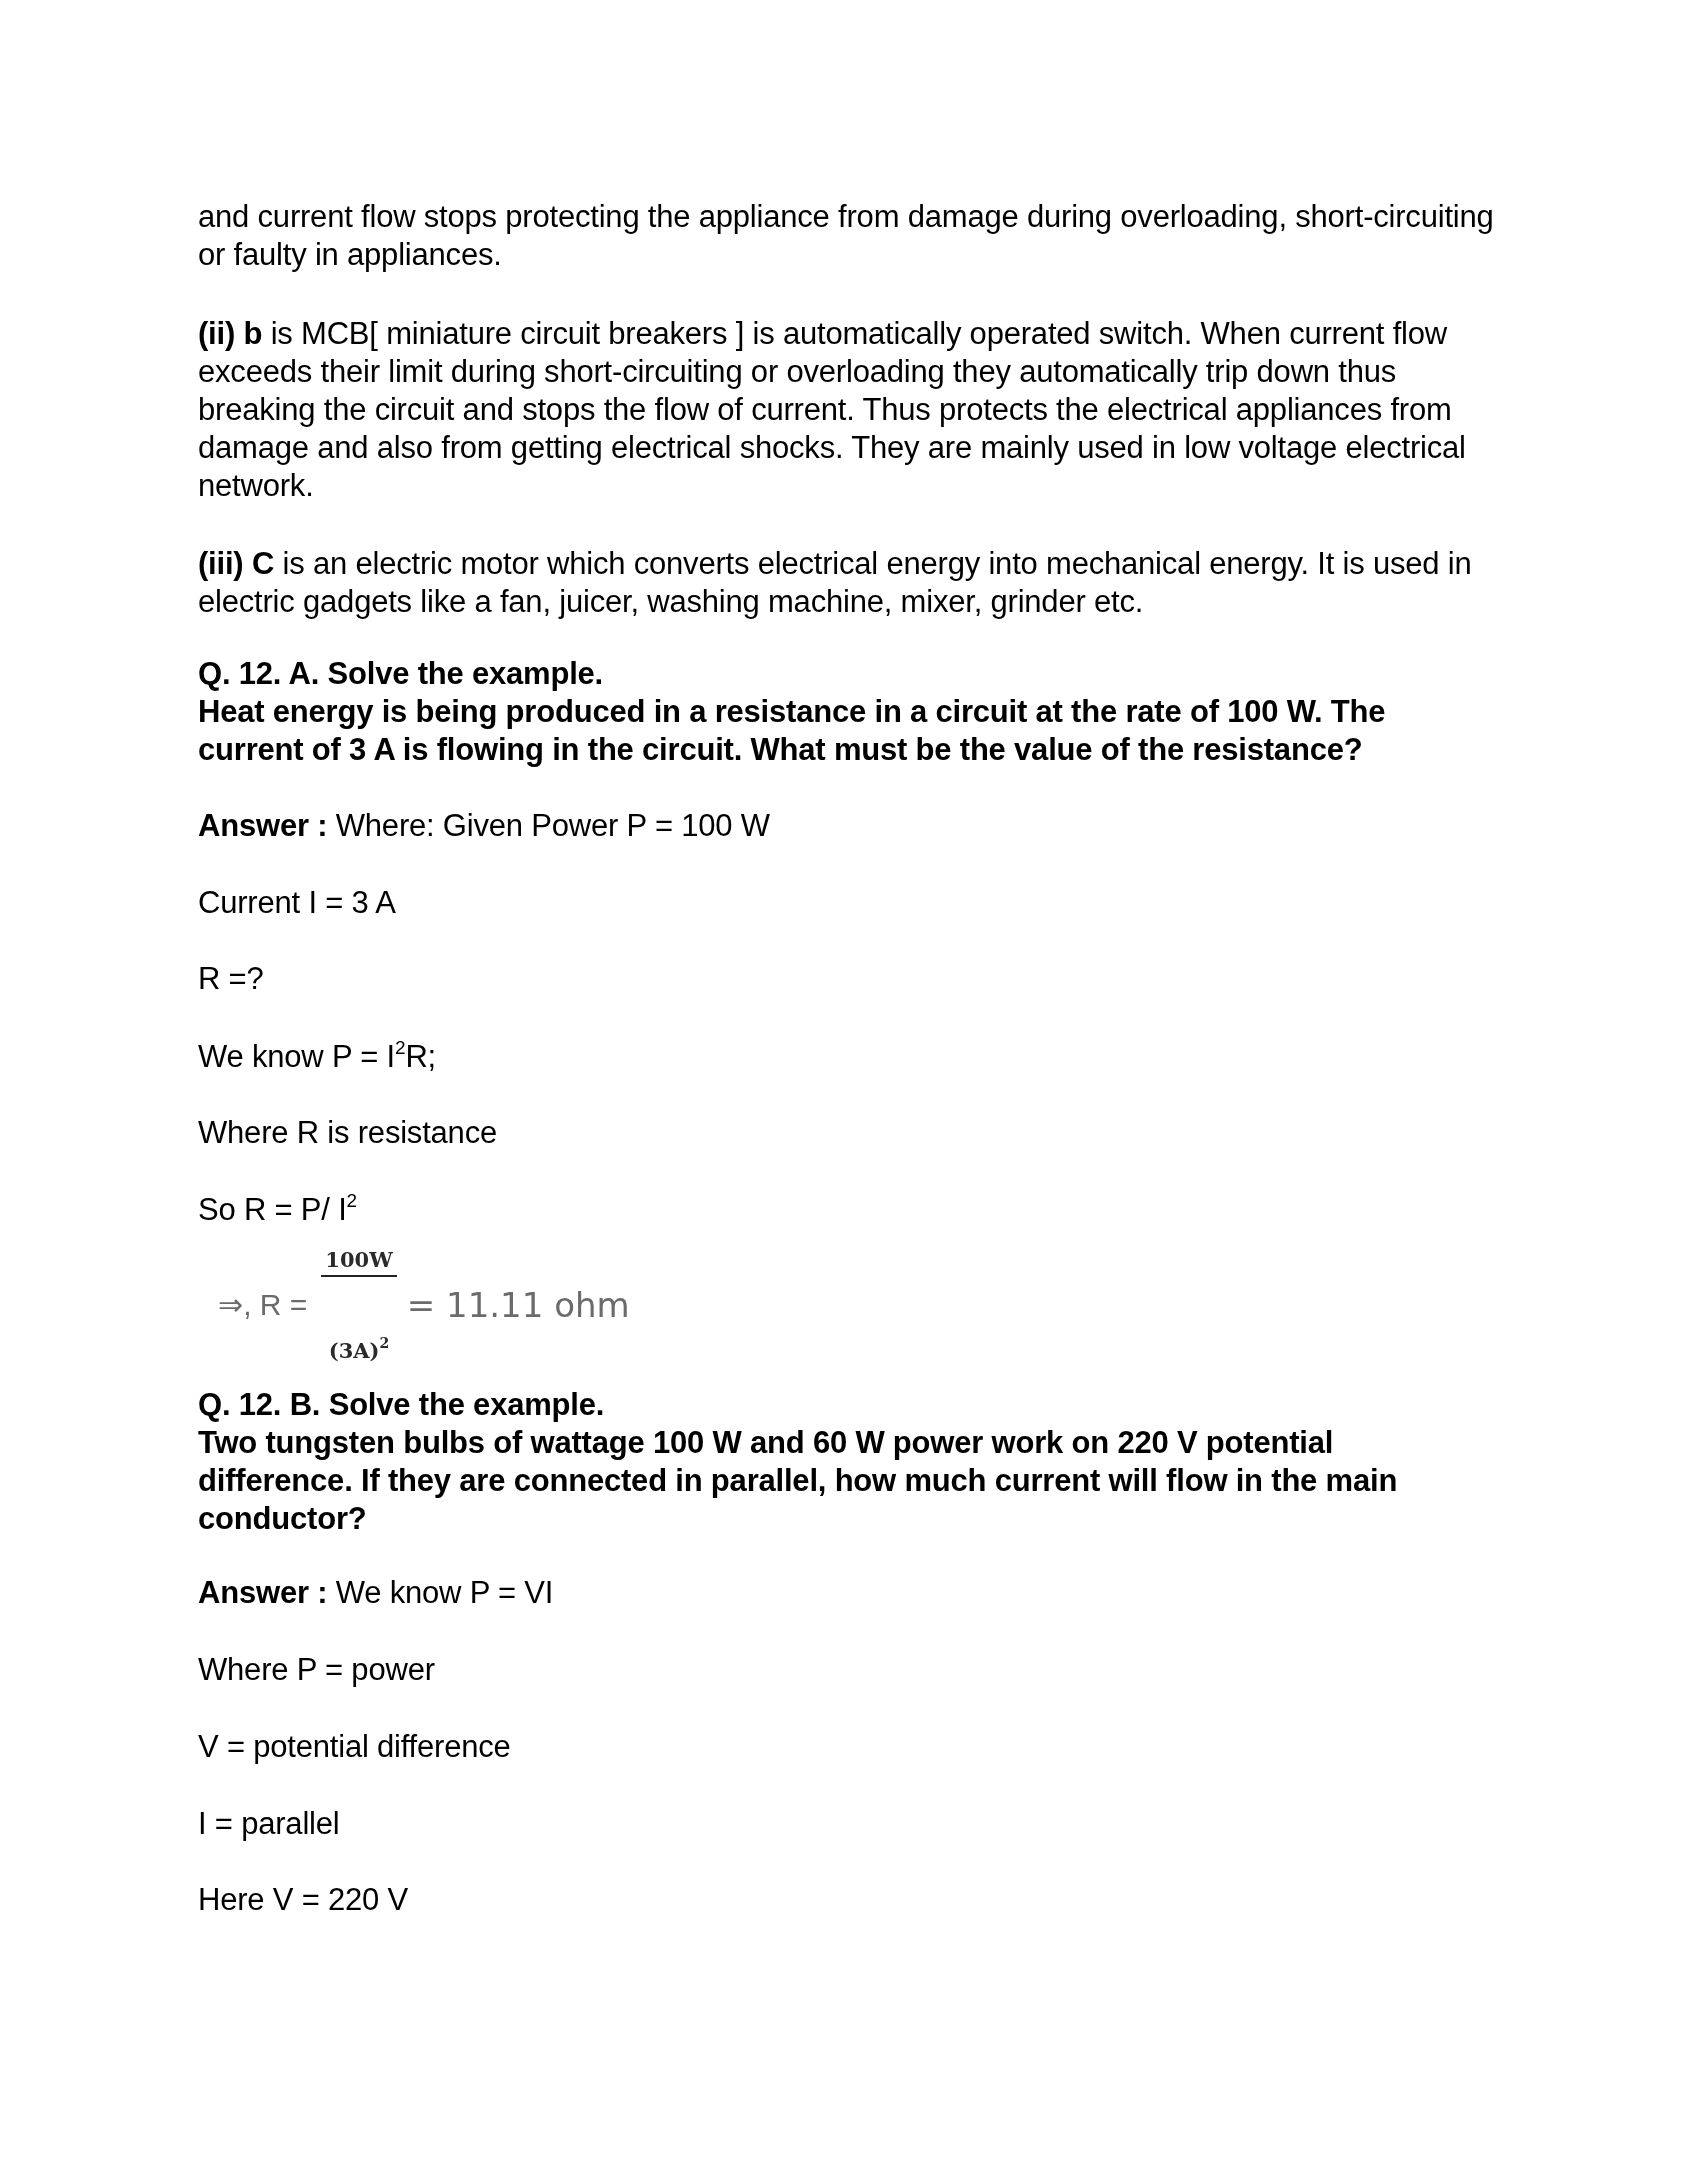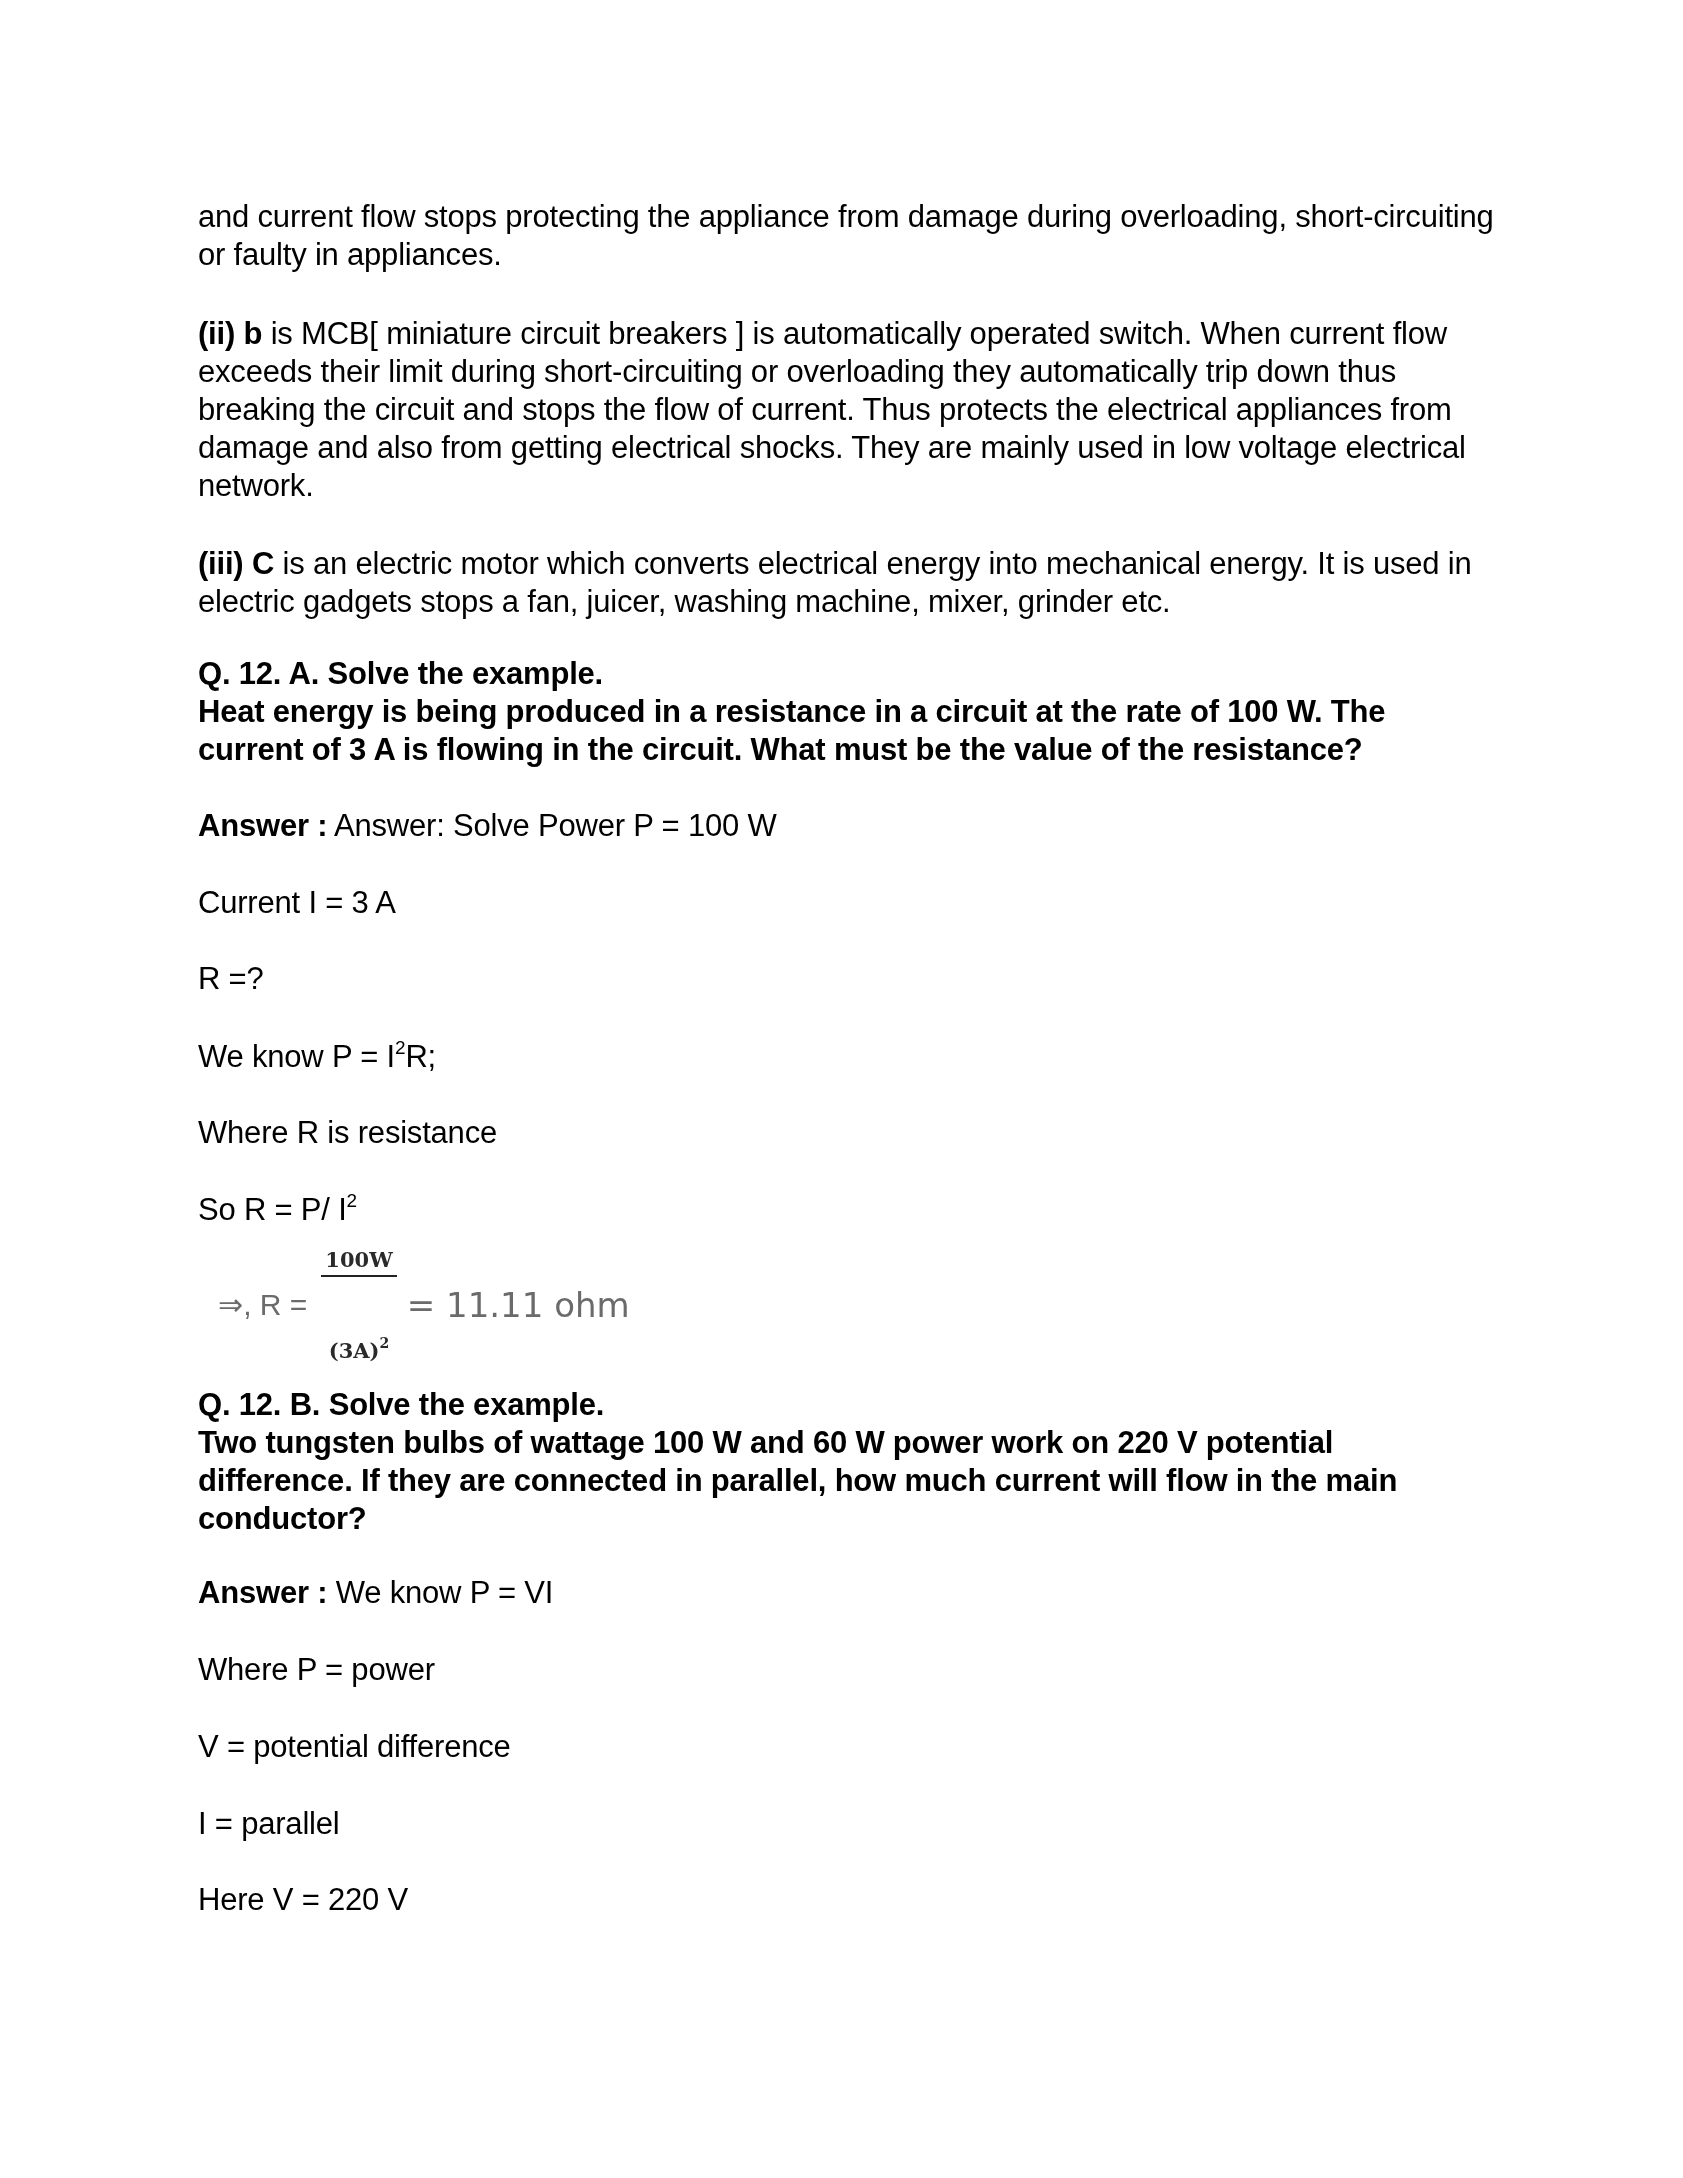--- a/index.html
+++ b/index.html
@@ -26,28 +26,28 @@
 
   <div class="p" style="top:198px;">
     <span>and current flow stops protecting the appliance from damage during overloading, short-circuiting or faulty in appliances.</span>
   </div>
 
   <div class="p" style="top:315px;">
     <span class="b">(ii) b</span><span> is MCB[ miniature circuit breakers ] is automatically operated switch. When current flow exceeds their limit during short-circuiting or overloading they automatically trip down thus breaking the circuit and stops the flow of current. Thus protects the electrical appliances from damage and also from getting electrical shocks. They are mainly used in low voltage electrical network.</span>
   </div>
 
   <div class="p" style="top:545px;">
-    <span class="b">(iii) C</span><span> is an electric motor which converts electrical energy into mechanical energy. It is used in electric gadgets stops a fan, juicer, washing machine, mixer, grinder etc.</span>
+    <span class="b">(iii) C</span><span> is an electric motor which converts electrical energy into mechanical energy. It is used in electric gadgets like a fan, juicer, washing machine, mixer, grinder etc.</span>
   </div>
 
   <div class="p b" style="top:655px;">Q. 12. A. Solve the example.</div>
   <div class="p b" style="top:693px;">Heat energy is being produced in a resistance in a circuit at the rate of 100 W. The current of 3 A is flowing in the circuit. What must be the value of the resistance?</div>
 
   <div class="p" style="top:807px;">
-    <span class="b">Answer :</span><span> Answer: Solve Power P = 100 W</span>
+    <span class="b">Answer :</span><span> Where: Given Power P = 100 W</span>
   </div>
 
   <div class="p" style="top:884px;">Current I = 3 A</div>
   <div class="p" style="top:960px;">R =?</div>
   <div class="p" style="top:1038px;">
     <span>We know P = I</span><sup>2</sup><span>R;</span>
   </div>
   <div class="p" style="top:1114px;">Where R is resistance</div>
   <div class="p" style="top:1191px;">
     <span>So R = P/ I</span><sup>2</sup>

